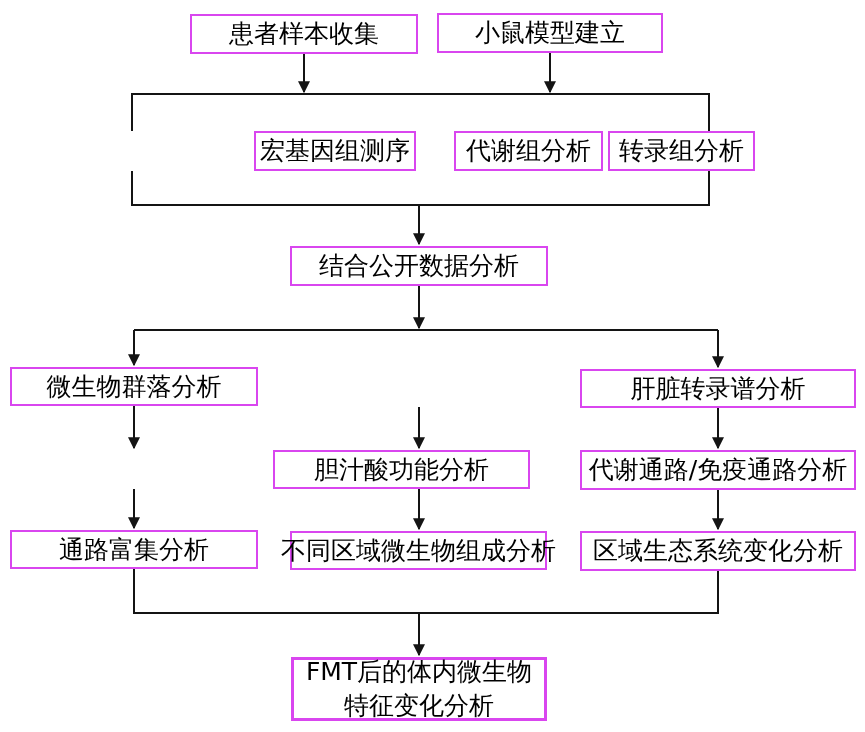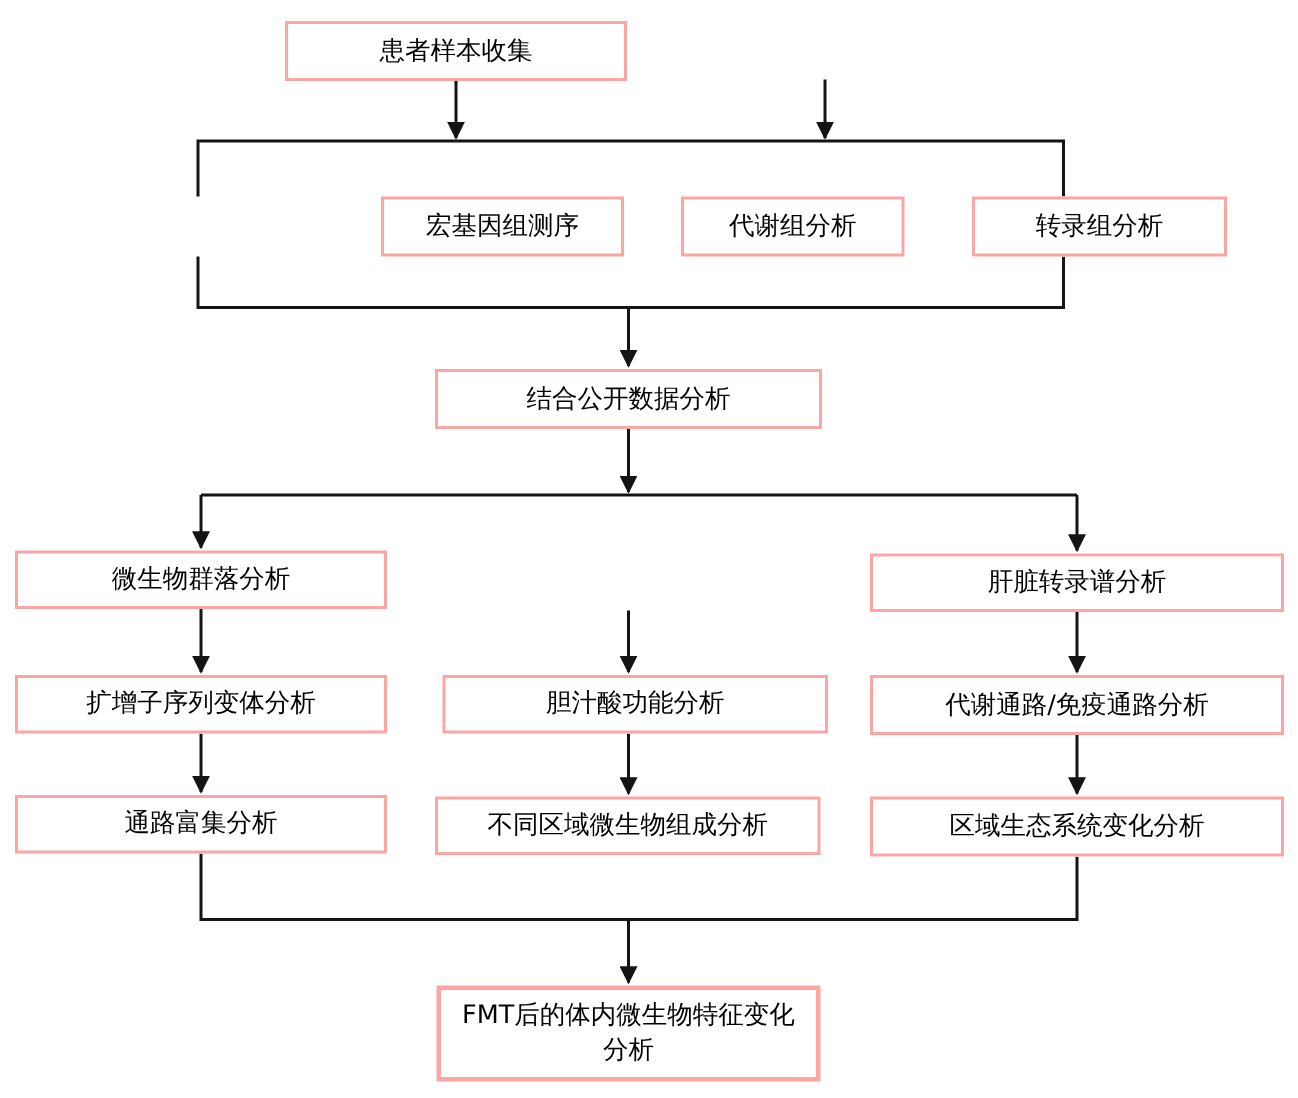--- a/index.html
+++ b/index.html
@@ -12,28 +12,28 @@
     overflow: hidden;
   }
   svg.connectors {
     position: absolute;
     left: 0; top: 0;
     width: 865px; height: 732px;
   }
   .node {
     position: absolute;
     box-sizing: border-box;
-    border: 2px solid #fca5a5;
+    border: 2px solid #d946ef;
     background: #ffffff;
     color: #000000;
     display: flex;
     align-items: center;
     justify-content: center;
     text-align: center;
-    font-size: 17px;
+    font-size: 25px;
     line-height: 1.35;
     padding: 0 8px;
     white-space: nowrap;
   }
   .node.wrap { white-space: normal; }
   .node.thick { border-width: 3px; }
 </style>
 </head>
 <body>
 
@@ -65,32 +65,32 @@
       <path d="M134,489 L134,528" marker-end="url(#arrow)"></path>
       <path d="M419,407 L419,448" marker-end="url(#arrow)"></path>
       <path d="M419,489 L419,529" marker-end="url(#arrow)"></path>
       <path d="M718,408 L718,448" marker-end="url(#arrow)"></path>
       <path d="M718,490 L718,529" marker-end="url(#arrow)"></path>
       <path d="M419,613 L419,655" marker-end="url(#arrow)"></path>
     </g>
   </svg>
 
   <div class="node" style="left:190px; top:14px; width:228px; height:40px;">患者样本收集</div>
+  <div class="node" style="left:437px; top:13px; width:226px; height:40px;">小鼠模型建立</div>
 
   <div class="node" style="left:254px; top:131px; width:162px; height:40px;">宏基因组测序</div>
   <div class="node" style="left:454px; top:131px; width:149px; height:40px;">代谢组分析</div>
-  <div class="node" style="left:648px; top:131px; width:170px; height:40px;">转录组分析</div>
+  <div class="node" style="left:608px; top:131px; width:147px; height:40px;">转录组分析</div>
 
   <div class="node" style="left:290px; top:246px; width:258px; height:40px;">结合公开数据分析</div>
 
   <div class="node" style="left:10px; top:367px; width:248px; height:39px;">微生物群落分析</div>
-  <div class="node" style="left:10px; top:450px; width:248px; height:39px;">扩增子序列变体分析</div>
   <div class="node" style="left:10px; top:530px; width:248px; height:39px;">通路富集分析</div>
 
-  <div class="node" style="left:295px; top:450px; width:257px; height:39px;">胆汁酸功能分析</div>
+  <div class="node" style="left:273px; top:450px; width:257px; height:39px;">胆汁酸功能分析</div>
   <div class="node" style="left:290px; top:531px; width:257px; height:39px;">不同区域微生物组成分析</div>
 
   <div class="node" style="left:580px; top:369px; width:276px; height:39px;">肝脏转录谱分析</div>
   <div class="node" style="left:580px; top:450px; width:276px; height:40px;">代谢通路/免疫通路分析</div>
   <div class="node" style="left:580px; top:531px; width:276px; height:40px;">区域生态系统变化分析</div>
 
   <div class="node wrap thick" style="left:291px; top:657px; width:256px; height:64px;">FMT后的体内微生物特征变化分析</div>
 
 </div>
 

